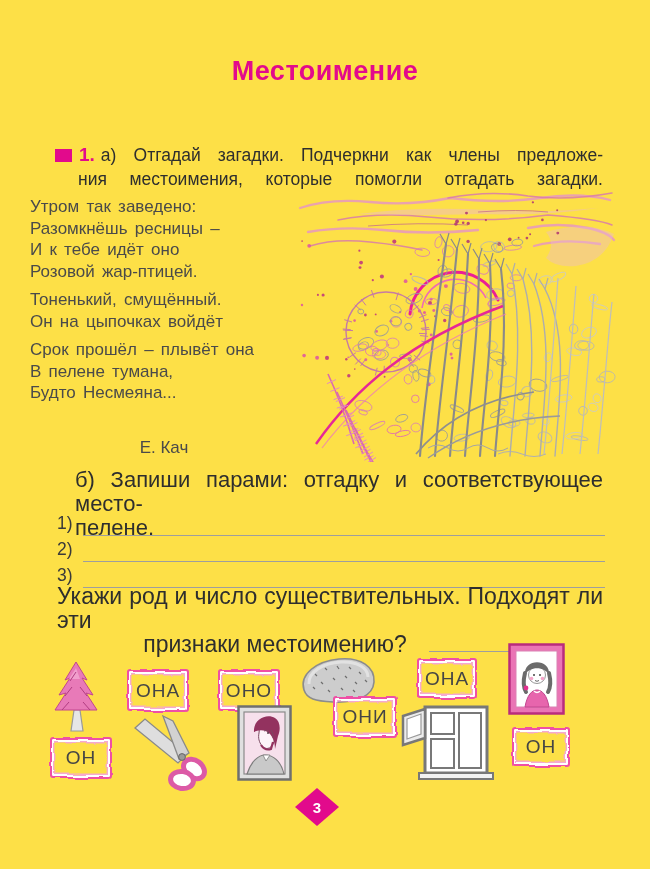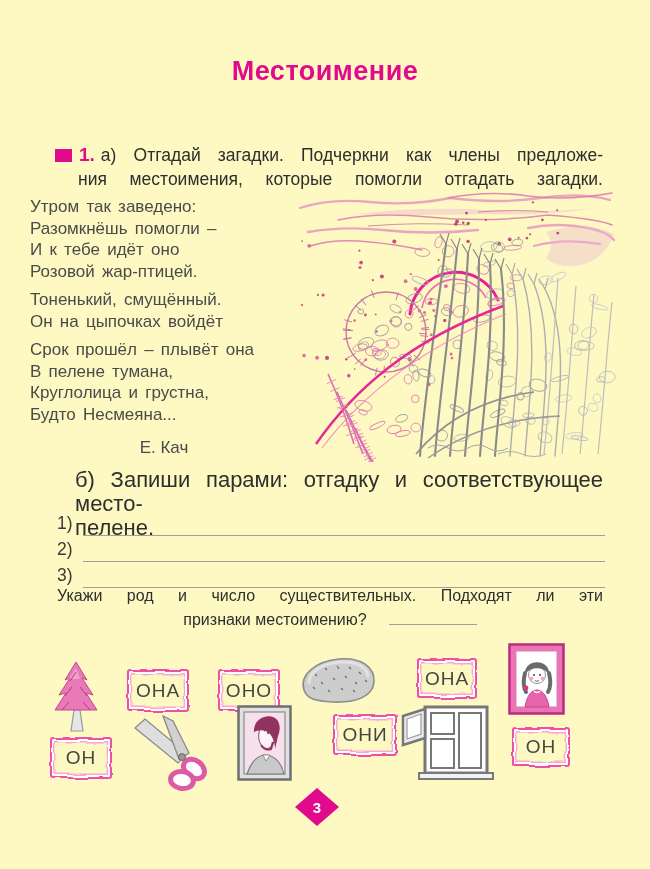--- a/index.html
+++ b/index.html
@@ -1,16 +1,16 @@
 <!DOCTYPE html>
 <html><head>
 <meta charset="utf-8">
 <style>
   html,body{margin:0;padding:0;background:#ffffff;}
-  .page{position:relative;width:650px;height:869px;background:#fef9c3;overflow:hidden;
+  .page{position:relative;width:650px;height:869px;background:#fde047;overflow:hidden;
         font-family:"Liberation Sans", sans-serif;color:#2e2e2e;}
   .title{position:absolute;left:0;top:56px;width:650px;text-align:center;
          font-size:27px;font-weight:bold;color:#e20a8c;letter-spacing:.5px;}
   .subtitle{position:absolute;left:0;top:104px;width:650px;text-align:center;
             font-size:21px;font-weight:bold;color:#e20a8c;letter-spacing:.5px;}
   .jline{display:block;text-align:justify;text-align-last:justify;}
   .task-para{position:absolute;left:55px;top:143px;width:548px;font-size:17.5px;line-height:24px;}
   .task-para .cont{padding-left:23px;}
   .bullet{display:inline-block;width:17px;height:13px;background:#e20a8c;margin-right:7px;
           transform:translateY(1px);}
@@ -20,21 +20,21 @@
   .stanza{margin:4px 0 7px 0;}
   .poem-line{display:block;}
   .poem-author{position:absolute;left:30px;top:438px;width:268px;text-align:center;
                font-size:17px;color:#4a4a4a;}
   .sketch-wrap{position:absolute;left:298px;top:186px;width:322px;height:276px;}
   .partb{position:absolute;left:75px;top:468px;width:528px;font-size:22px;line-height:24px;}
   .blank-row{position:absolute;left:57px;right:45px;height:26px;display:flex;align-items:flex-end;
              font-size:17.5px;color:#3a3a3a;}
   .blank-row .lbl{flex:0 0 auto;padding-bottom:2px;}
   .blank-line{flex:1 1 auto;border-bottom:1.5px solid #9e9e9e;margin-left:10px;height:22px;}
-  .question{position:absolute;left:57px;top:584px;width:546px;font-size:16px;line-height:24px;}
+  .question{position:absolute;left:57px;top:584px;width:546px;font-size:23px;line-height:24px;}
   .answer-line{display:inline-block;width:88px;border-bottom:1.5px solid #9e9e9e;
                margin-left:22px;height:16px;vertical-align:baseline;}
   .ex2-head{position:absolute;left:55px;top:644px;width:548px;font-size:17.5px;}
   .card{position:absolute;}
   .wavy-box{position:absolute;display:flex;align-items:center;justify-content:center;}
   .wavy-frame{position:absolute;left:0;top:0;right:0;bottom:0;border:2.4px solid #ef4fa6;
               border-radius:3px;box-shadow:inset 0 0 0 2px #fff, inset 0 0 0 3.4px #f6a8d0;
               filter:url(#squiggle);}
   .wavy-label{position:relative;font-size:19px;color:#454545;letter-spacing:1px;}
   .diamond{position:absolute;left:295px;top:788px;width:44px;height:38px;background:#e20a8c;
@@ -60,32 +60,31 @@
   <div class="title">Местоимение</div>
 
   <div class="task-para">
     <span class="jline first"><span class="bullet"></span><span class="task-num">1.</span><span>а) Отгадай  загадки.  Подчеркни  как  члены  предложе-</span></span>
     <span class="jline cont">ния  местоимения,  которые  помогли  отгадать  загадки.</span>
   </div>
 
   <div class="poem">
     <div class="stanza">
       <span class="poem-line">Утром  так  заведено:</span>
-      <span class="poem-line">Разомкнёшь  помогли  –</span>
+      <span class="poem-line">Разомкнёшь  ресницы  –</span>
       <span class="poem-line">И  к  тебе  идёт  оно</span>
       <span class="poem-line">Розовой  жар-птицей.</span>
     </div>
     <div class="stanza">
       <span class="poem-line">Тоненький,  смущённый.</span>
       <span class="poem-line">Он  на  цыпочках  войдёт</span>
     </div>
     <div class="stanza">
       <span class="poem-line">Срок  прошёл  –  плывёт  она</span>
       <span class="poem-line">В  пелене  тумана,</span>
-      <span class="poem-line">Круглолица  и  грустна,</span>
       <span class="poem-line">Будто  Несмеяна...</span>
     </div>
   </div>
   <div class="poem-author">Е. Кач</div>
 
   <div class="sketch-wrap">
     <svg id="sketch" viewBox="0 0 322 276" width="322" height="276">
         <path d="M2,22 q30,-10 70,-6 q40,4 80,-4 q50,6 90,0 q40,-6 70,2" fill="none" stroke="#e697c1" stroke-width="2.3" stroke-linecap="round" opacity="0.85"></path>
         <path d="M40,34 q40,-8 90,-3 q60,6 120,-2 q50,4 64,10" fill="none" stroke="#d87aab" stroke-width="1.5" stroke-linecap="round" opacity="0.85"></path>
         <path d="M10,46 q35,-6 75,-2 q45,5 95,0" fill="none" stroke="#e697c1" stroke-width="2.3" stroke-linecap="round" opacity="0.85"></path>
@@ -444,21 +443,21 @@
       <path d="M10,69 C14,56 22,50 28,50 C36,50 44,56 47,69 Z" fill="#c9c9c9" stroke="#7d7d7d" stroke-width="1.2"></path>
       <path d="M26,50 l3,6 4,-6 Z" fill="#fff" stroke="#7d7d7d" stroke-width="0.8"></path>
       <path d="M22,28 C22,21 28,18 33,21 C38,24 39,33 36,39 C34,44 28,45 25,41 C22,37 21,33 22,28 Z" fill="#fdf3f8" stroke="#7a4a62" stroke-width="1"></path>
       <path d="M17,27 C16,14 30,8 38,13 C43,16 44,24 41,31 L38,44 C38,37 36,33 33,29 C28,24 21,25 17,27 Z" fill="#93325f"></path>
       <path d="M24,40 q4,6 10,4 l2,-7" stroke="#93325f" stroke-width="2.2" fill="none"></path>
       <path d="M34,25 q3,4 2,8 M27,26 q3,-1.5 5,0.5" stroke="#7a4a62" stroke-width="0.9" fill="none"></path>
       <circle cx="31" cy="28" r="0.9" fill="#4a2a3a"></circle>
     </svg>
   </div>
 
-  <div class="wavy-box" style="left:333px;top:714px;width:64px;height:42px;">
+  <div class="wavy-box" style="left:333px;top:696px;width:64px;height:42px;">
     <span class="wavy-frame"></span>
     <span class="wavy-label">ОНИ</span>
   </div>
 
   <div class="card" style="left:395px;top:704px;">
     <svg viewBox="0 0 100 80" width="100" height="80">
       <rect x="30" y="3" width="62" height="66" fill="#fff" stroke="#787878" stroke-width="3"></rect>
       <rect x="36" y="9" width="23" height="21" fill="#fff" stroke="#787878" stroke-width="2"></rect>
       <rect x="36" y="35" width="23" height="29" fill="#fff" stroke="#787878" stroke-width="2"></rect>
       <rect x="64" y="9" width="22" height="55" fill="#fff" stroke="#787878" stroke-width="2"></rect>

